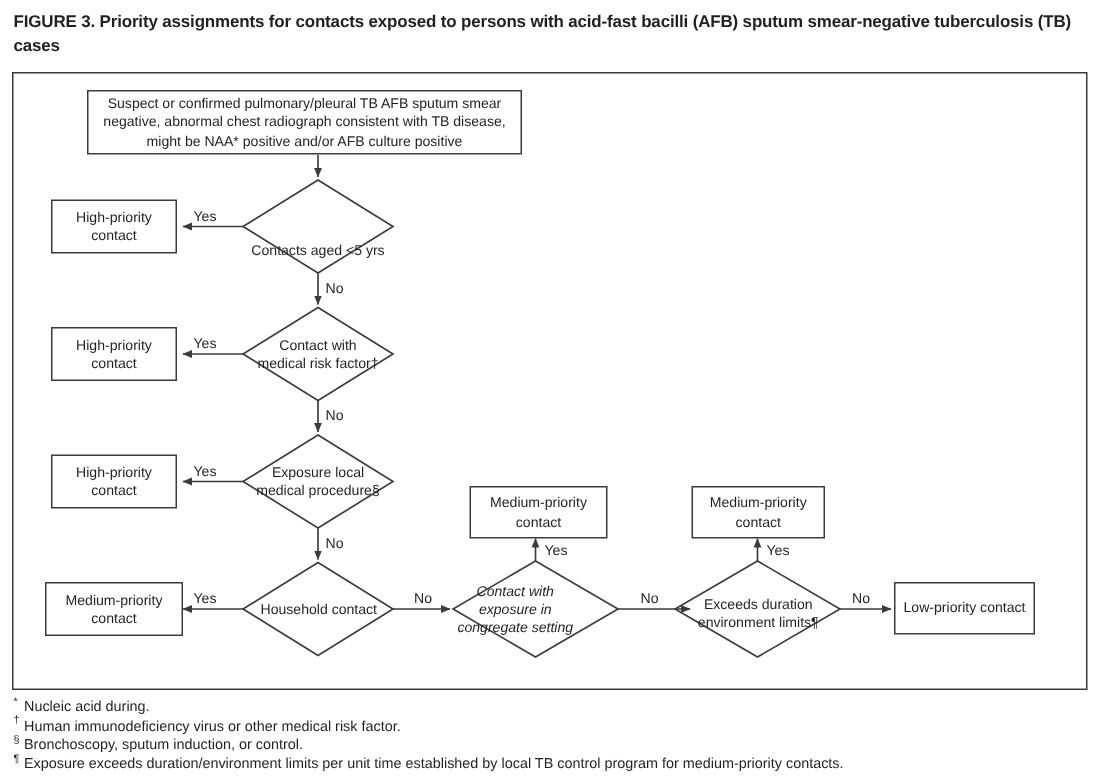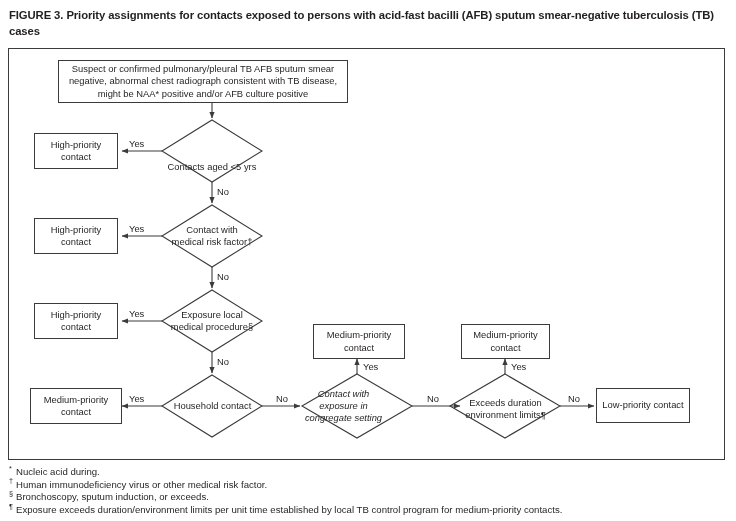--- a/index.html
+++ b/index.html
@@ -212,17 +212,17 @@
 
   <div class="edge-label" style="left:363px; top:361px;">Yes</div>
   <div class="edge-label" style="left:427px; top:393px;">No</div>
 
   <div class="edge-label" style="left:511px; top:361px;">Yes</div>
   <div class="edge-label" style="left:568px; top:393px;">No</div>
 
   <div class="footnotes">
     <div><sup class="fn-mark">*</sup><span>Nucleic acid during.</span></div>
     <div><sup class="fn-mark">†</sup><span>Human immunodeficiency virus or other medical risk factor.</span></div>
-    <div><sup class="fn-mark">§</sup><span>Bronchoscopy, sputum induction, or exceeds.</span></div>
+    <div><sup class="fn-mark">§</sup><span>Bronchoscopy, sputum induction, or control.</span></div>
     <div><sup class="fn-mark">¶</sup><span>Exposure exceeds duration/environment limits per unit time established by local TB control program for medium-priority contacts.</span></div>
   </div>
 
 </div>
 
 </body></html>

